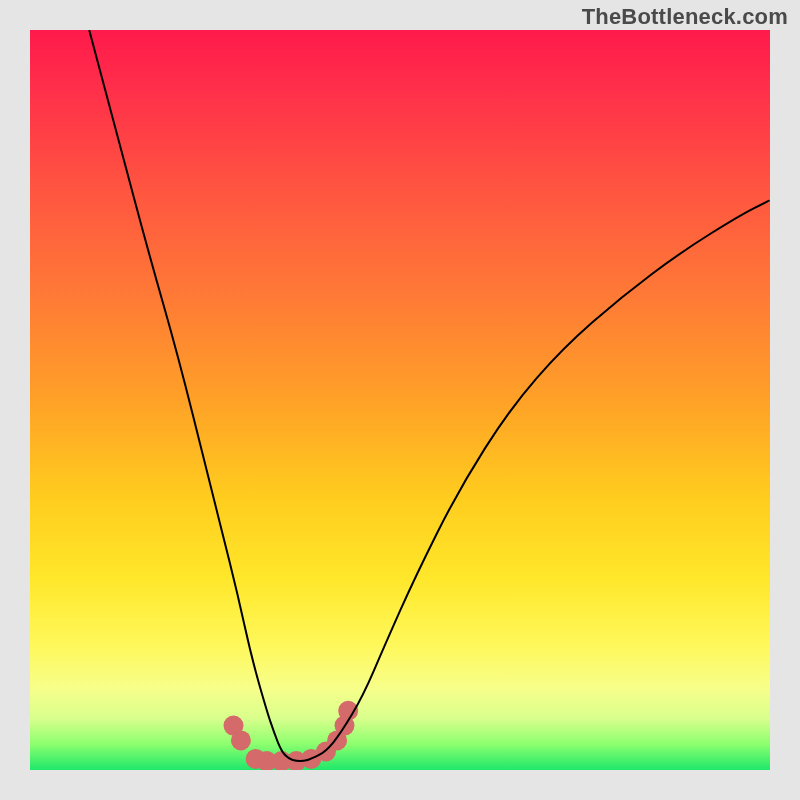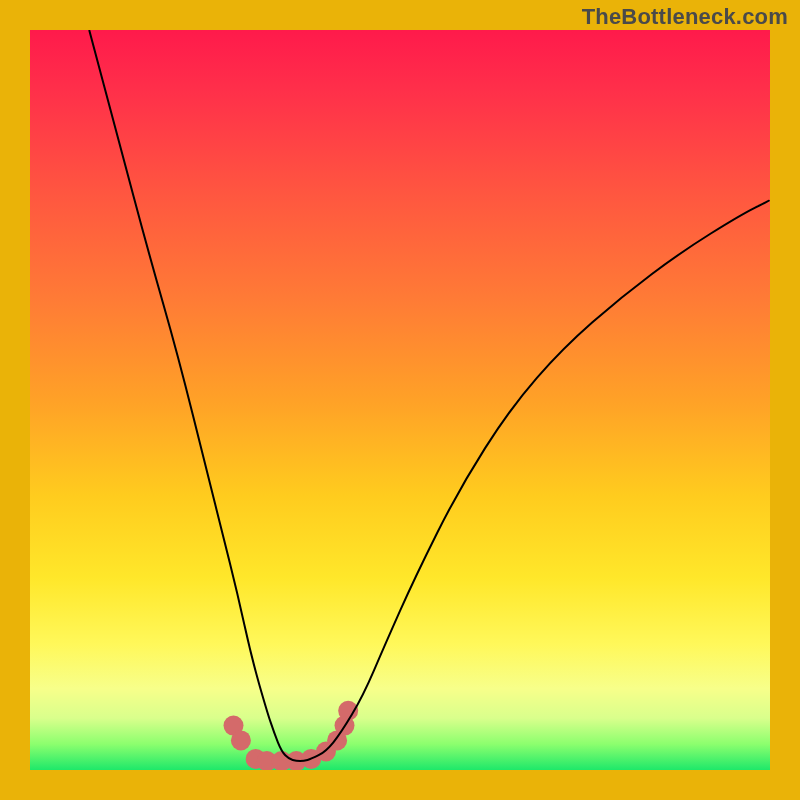--- a/index.html
+++ b/index.html
@@ -8,21 +8,21 @@
     width: 800px;
     height: 800px;
     background: #000;
     overflow: hidden;
     font-family: Arial, Helvetica, sans-serif;
   }
   .frame {
     position: relative;
     width: 800px;
     height: 800px;
-    background: #eab308;
+    background: #e5e5e5;
   }
   .watermark {
     position: absolute;
     top: 4px;
     right: 12px;
     color: #4a4a4a;
     font-size: 22px;
     font-weight: 600;
     letter-spacing: 0.2px;
     z-index: 10;

